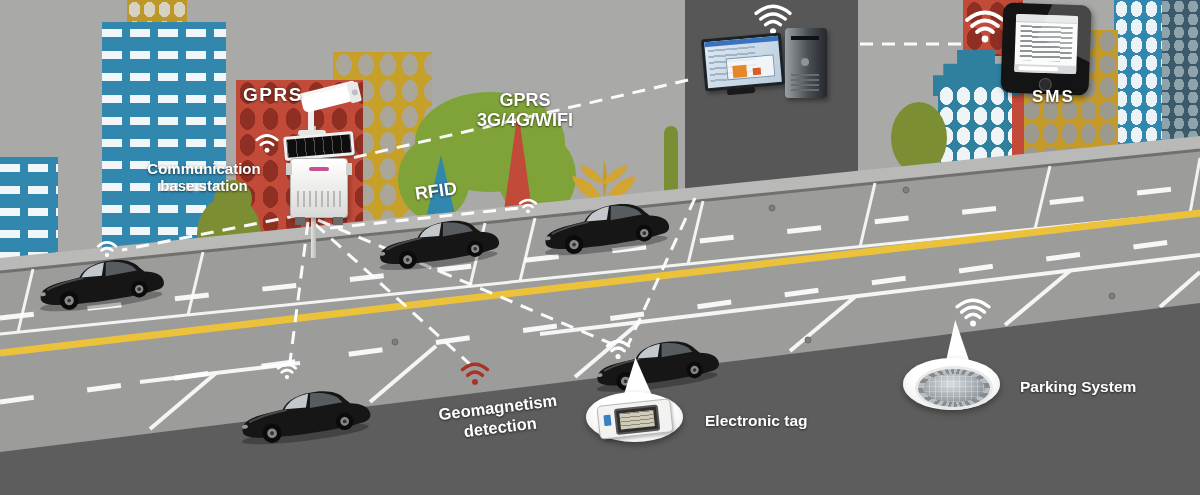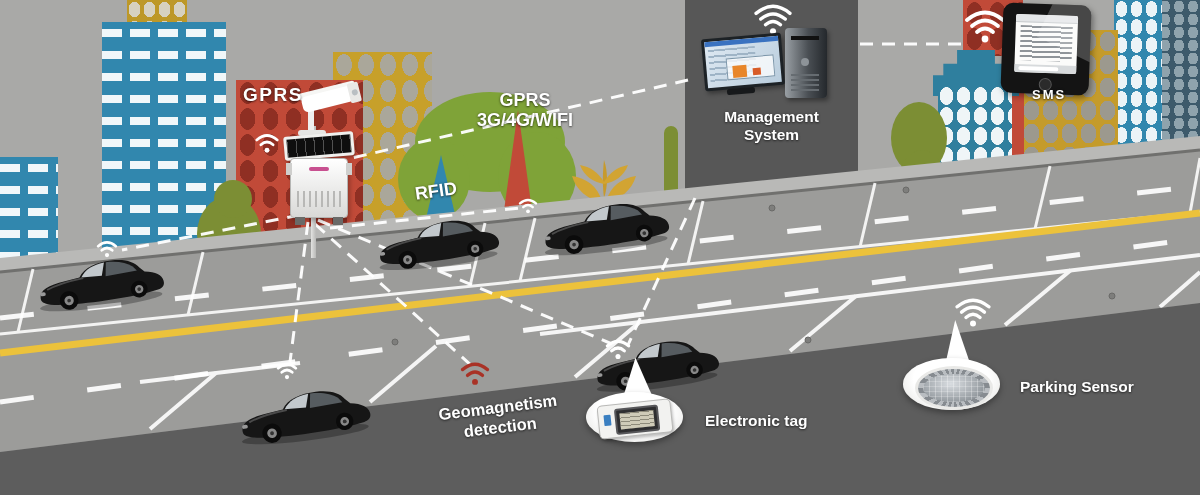--- a/index.html
+++ b/index.html
@@ -164,24 +164,20 @@
         <div class="panel2"></div>
         <div class="orange"></div>
         <div class="orange2"></div>
       </div>
     </div>
     <div class="stand"></div>
     <div class="tower">
       <div class="drive"></div>
       <div class="btn"></div>
       <div class="vents"></div>
-    </div>
-    <div class="lbl center" style="left:0;top:108px;width:173px;font-size:15.5px;line-height:18px;">
-      <span>Management</span><br>
-      <span>System</span>
     </div>
   </div>
 
   <svg class="abs" style="left:0;top:0;" width="1200" height="495">
     <polygon points="0,258 1200,136 1200,150 0,272" fill="#b9b9b7"></polygon>
     <polygon points="0,272 1200,150 1200,303 0,452" fill="#9c9c9a"></polygon>
     <line x1="0" y1="272" x2="1200" y2="150" stroke="#70706e" stroke-width="3"></line>
     <g stroke="#ffffff" stroke-width="3" opacity="0.88">
       <line x1="0" y1="334" x2="1200" y2="212"></line>
       <line x1="18" y1="332" x2="33" y2="269"></line>
@@ -396,26 +392,30 @@
     <path d="M9 16 Q22 5 35 16" stroke="#fff" stroke-width="3.8" fill="none" stroke-linecap="round"></path>
     <path d="M4 10 Q22 -5 40 10" stroke="#fff" stroke-width="3.8" fill="none" stroke-linecap="round"></path>
   </svg>
   <div class="tri" style="left:944px;top:320px;border-left:12px solid transparent;border-right:14px solid transparent;border-bottom:46px solid #fff;transform:rotate(-2deg);"></div>
   <div class="callout" style="left:903px;top:358px;width:97px;height:52px;"></div>
   <div class="sensor-disc">
       <div class="cap"></div>
     </div>
 
   <div class="lbl" style="left:243px;top:84px;font-size:19px;letter-spacing:1.5px;">GPRS</div>
+  <div class="lbl center" style="left:129px;top:160px;width:150px;font-size:15px;line-height:17px;">
+    <span>Communication</span><br>
+    <span>base station</span>
+  </div>
   <div class="lbl center" style="left:450px;top:90px;width:150px;font-size:18px;line-height:20px;">
     <span>GPRS</span><br>
     <span>3G/4G/WIFI</span>
   </div>
   <div class="lbl" style="left:415px;top:181px;font-size:18px;transform:rotate(-8deg);">RFID</div>
-  <div class="lbl" style="left:1032px;top:87px;font-size:13px;letter-spacing:2px;">SMS</div>
+  <div class="lbl" style="left:1032px;top:87px;font-size:17px;letter-spacing:2px;">SMS</div>
   <div class="lbl center" style="left:424px;top:397px;width:150px;font-size:16.5px;line-height:20px;transform:rotate(-7deg);">
     <span>Geomagnetism</span><br>
     <span>detection</span>
   </div>
   <div class="lbl" style="left:705px;top:412px;font-size:15.5px;">Electronic tag</div>
-  <div class="lbl" style="left:1020px;top:378px;font-size:15.5px;">Parking Sensor</div>
+  <div class="lbl" style="left:1020px;top:378px;font-size:15.5px;">Parking System</div>
 
 </div>
 
 </body></html>

